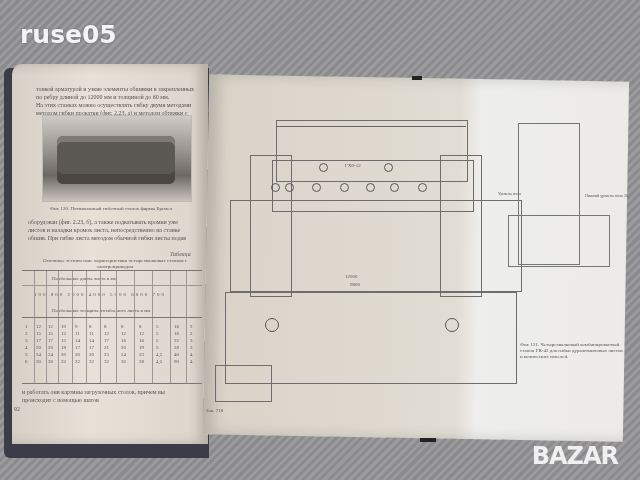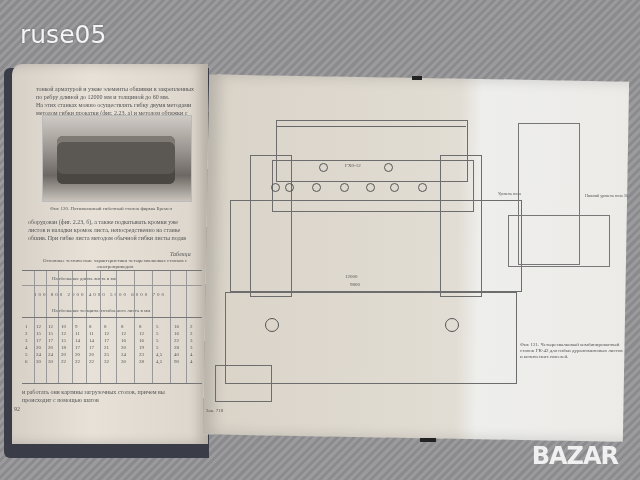--- a/index.html
+++ b/index.html
@@ -3,21 +3,21 @@
 <meta charset="utf-8">
 <style>
   html, body { margin:0; padding:0; }
   body {
     width:640px; height:480px; overflow:hidden; position:relative;
     background: repeating-linear-gradient(135deg, #8b8b8d 0px, #8b8b8d 3px, #9b9b9d 3px, #9b9b9d 6px);
     font-family: "Liberation Serif", serif;
   }
   .watermark {
     position:absolute; left:20px; top:20px; color:#f4f4f4;
-    font-family:"DejaVu Sans", sans-serif; font-weight:normal; font-size:25px;
+    font-family:"DejaVu Sans", sans-serif; font-weight:bold; font-size:25px;
     text-shadow:0 0 2px rgba(0,0,0,0.3);
   }
   .bazar {
     position:absolute; right:22px; bottom:10px; color:#f0f0f0;
     font-family:"DejaVu Sans", sans-serif; font-weight:bold; font-size:24px;
     letter-spacing:-1px;
   }
   .cover-left {
     position:absolute; left:4px; top:68px; width:205px; height:390px;
     background:#3a3d48; border-radius:6px 0 0 6px;

